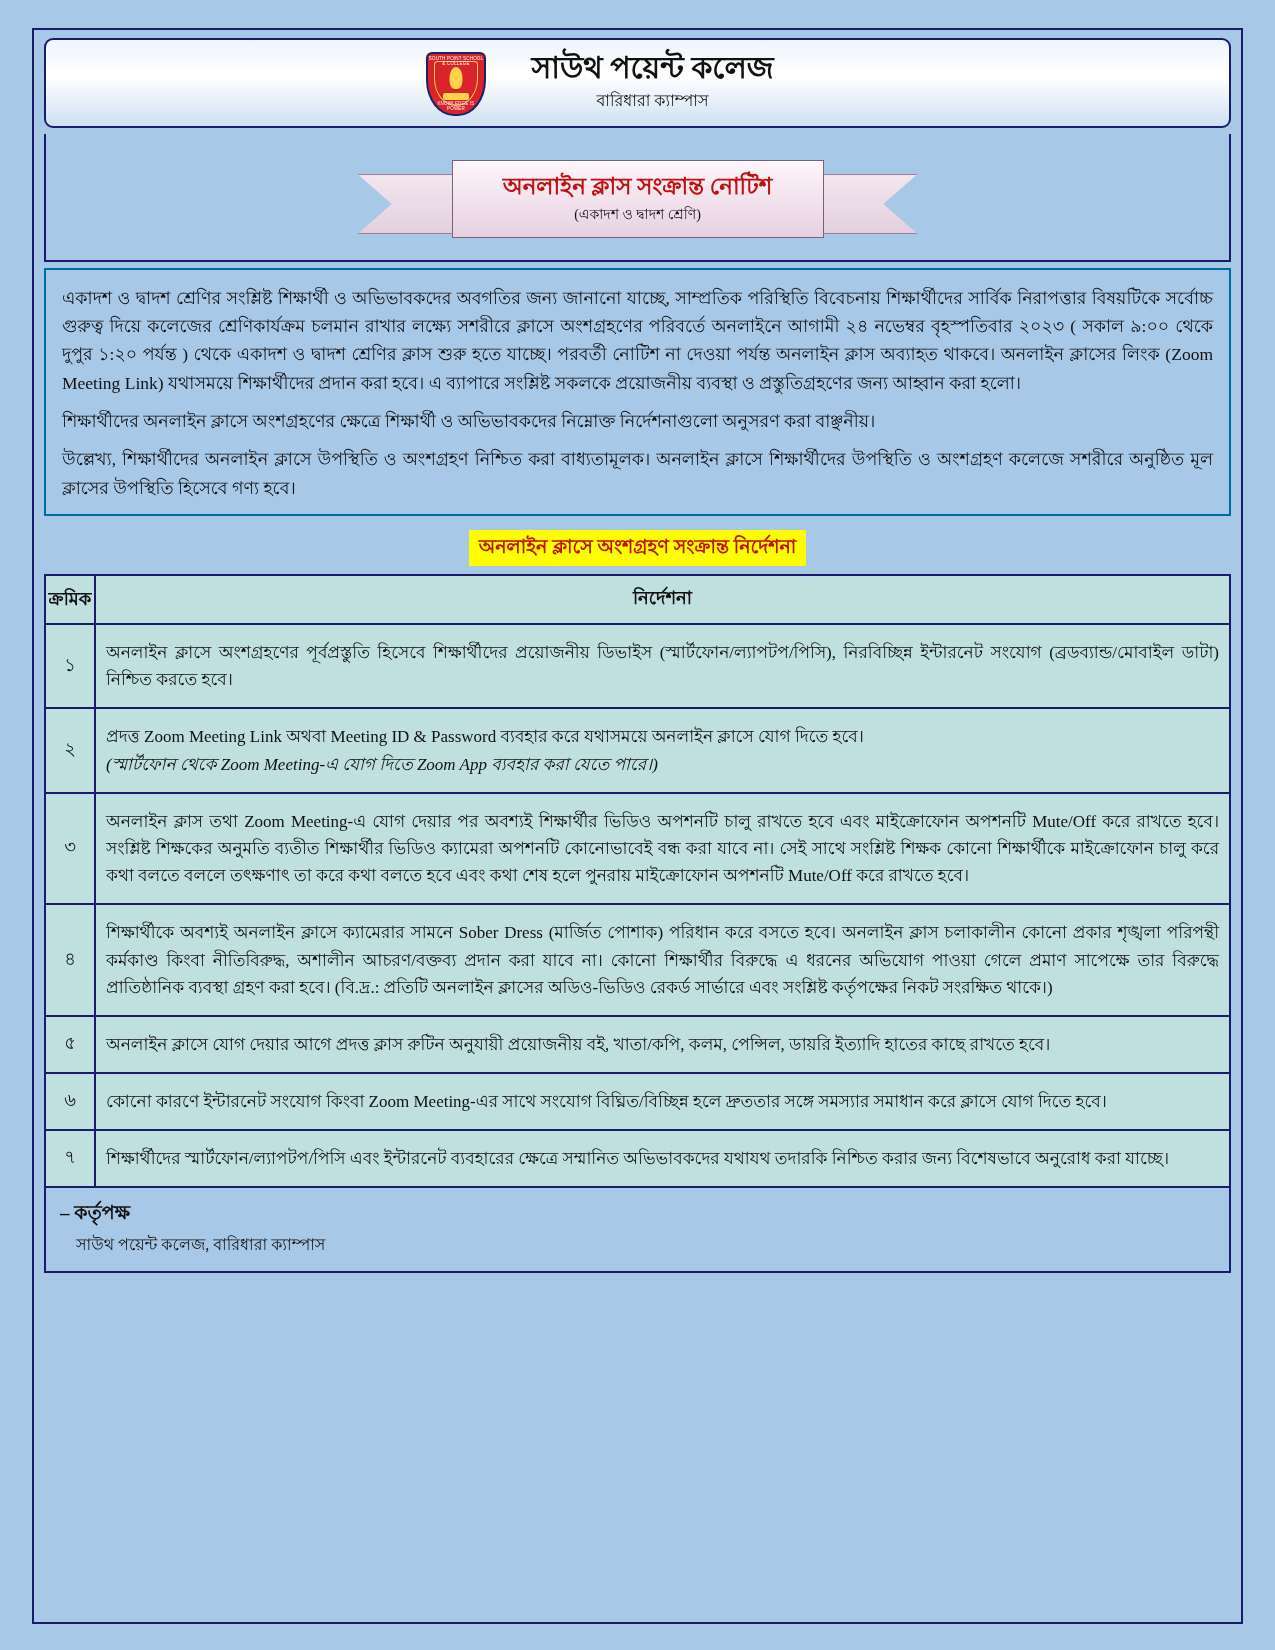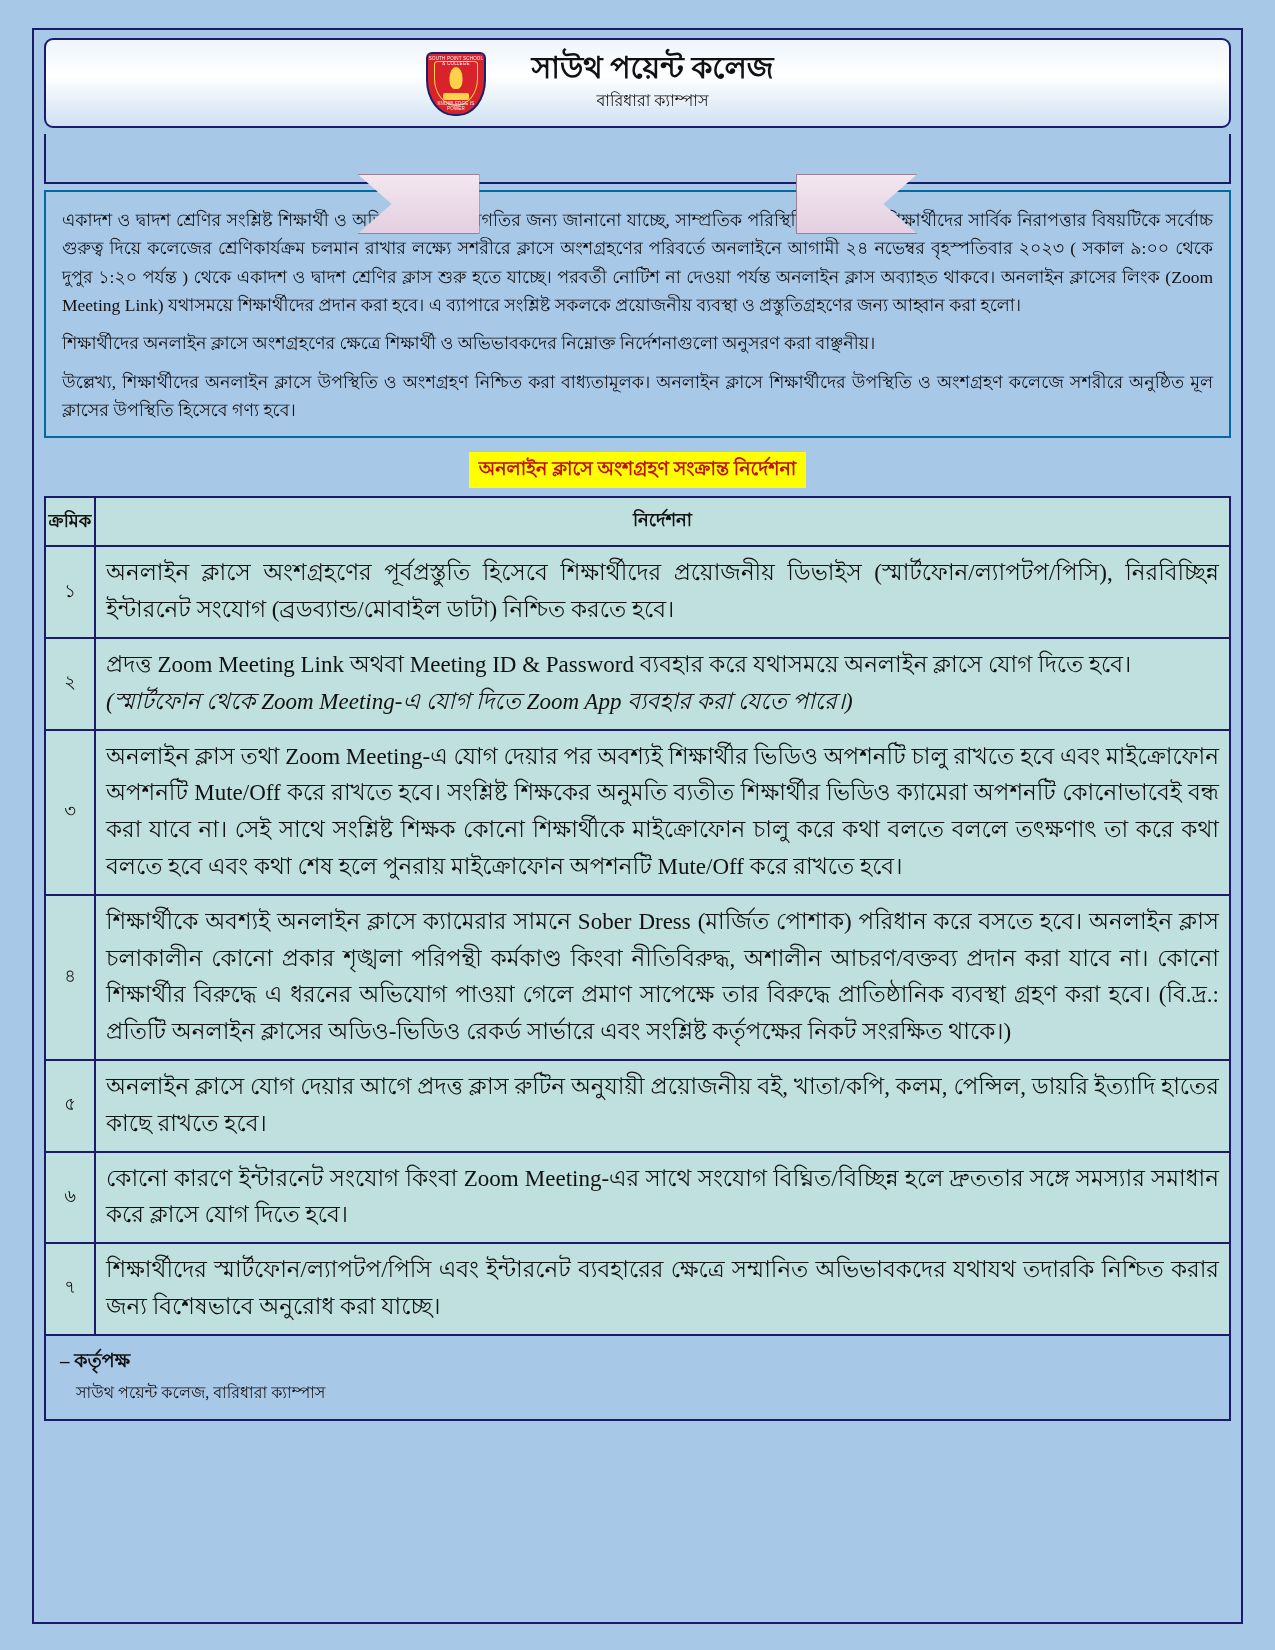--- a/index.html
+++ b/index.html
@@ -211,22 +211,22 @@
     padding: 8px 1px;
     font-weight: bold;
   }
   th.col-sl { width: 46px; line-height: 1.05; font-size: 14px; }
   td.sl {
     text-align: center;
     font-size: 18px;
     background: #bfe0de;
   }
   td.txt {
-    padding: 8px 10px;
-    font-size: 23px;
+    padding: 14px 10px;
+    font-size: 17px;
     line-height: 1.6;
     text-align: justify;
     background: #bfe0de;
   }
   .ital { font-style: italic; }
 
   
   .footer {
     border: 2px solid #1b1b6b;
     border-top: none;
@@ -261,20 +261,24 @@
       <div class="header-text">
         <div class="school-name">সাউথ পয়েন্ট কলেজ</div>
         <div class="campus-name">বারিধারা ক্যাম্পাস</div>
       </div>
     </div>
 
     <div class="banner-wrap">
       <div class="ribbon">
         <div class="ribbon-tail left"></div>
         <div class="ribbon-tail right"></div>
+        <div class="ribbon-main">
+          <div class="ribbon-title">অনলাইন ক্লাস সংক্রান্ত নোটিশ</div>
+          <div class="ribbon-sub">(একাদশ ও দ্বাদশ শ্রেণি)</div>
+        </div>
       </div>
     </div>
 
     <div class="body-block">
       <p class="para">একাদশ ও দ্বাদশ শ্রেণির সংশ্লিষ্ট শিক্ষার্থী ও অভিভাবকদের অবগতির জন্য জানানো যাচ্ছে, সাম্প্রতিক পরিস্থিতি বিবেচনায় শিক্ষার্থীদের সার্বিক নিরাপত্তার বিষয়টিকে সর্বোচ্চ গুরুত্ব দিয়ে কলেজের শ্রেণিকার্যক্রম চলমান রাখার লক্ষ্যে সশরীরে ক্লাসে অংশগ্রহণের পরিবর্তে অনলাইনে আগামী ২৪ নভেম্বর বৃহস্পতিবার ২০২৩ ( সকাল ৯:০০ থেকে দুপুর ১:২০ পর্যন্ত ) থেকে একাদশ ও দ্বাদশ শ্রেণির ক্লাস শুরু হতে যাচ্ছে। পরবর্তী নোটিশ না দেওয়া পর্যন্ত অনলাইন ক্লাস অব্যাহত থাকবে। অনলাইন ক্লাসের লিংক (Zoom Meeting Link) যথাসময়ে শিক্ষার্থীদের প্রদান করা হবে। এ ব্যাপারে সংশ্লিষ্ট সকলকে প্রয়োজনীয় ব্যবস্থা ও প্রস্তুতিগ্রহণের জন্য আহ্বান করা হলো।</p>
       <p class="para">শিক্ষার্থীদের অনলাইন ক্লাসে অংশগ্রহণের ক্ষেত্রে শিক্ষার্থী ও অভিভাবকদের নিম্নোক্ত নির্দেশনাগুলো অনুসরণ করা বাঞ্ছনীয়।</p>
       <p class="para">উল্লেখ্য, শিক্ষার্থীদের অনলাইন ক্লাসে উপস্থিতি ও অংশগ্রহণ নিশ্চিত করা বাধ্যতামূলক। অনলাইন ক্লাসে শিক্ষার্থীদের উপস্থিতি ও অংশগ্রহণ কলেজে সশরীরে অনুষ্ঠিত মূল ক্লাসের উপস্থিতি হিসেবে গণ্য হবে।</p>
     </div>
 
     <div class="guide-head-wrap">

